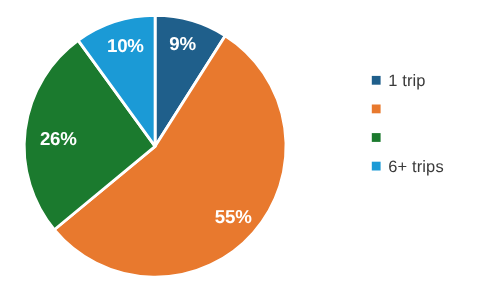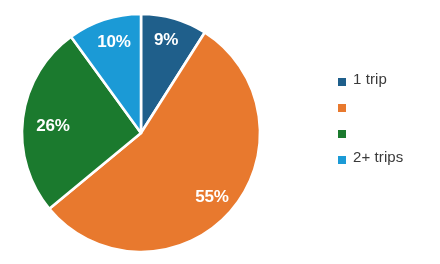--- a/index.html
+++ b/index.html
@@ -54,21 +54,21 @@
 
   
   #legend {
     position: absolute;
     left: 338px;
     top: 60px;
     width: 100px;
   }
   .legend-row {
     display: flex;
-    align-items: flex-end;
+    align-items: center;
     height: 26px;
     white-space: nowrap;
   }
   .legend-swatch {
     width: 8px;
     height: 8px;
     flex: 0 0 8px;
     margin-right: 7px;
     display: inline-block;
   }
@@ -106,17 +106,17 @@
         <span class="legend-label">1 trip</span>
       </div>
       <div class="legend-row">
         <span class="legend-swatch" style="background: rgb(232, 121, 46);"></span>
       </div>
       <div class="legend-row">
         <span class="legend-swatch" style="background: rgb(27, 122, 46);"></span>
       </div>
       <div class="legend-row">
         <span class="legend-swatch" style="background: rgb(27, 154, 214);"></span>
-        <span class="legend-label">2+ trips</span>
+        <span class="legend-label">6+ trips</span>
       </div>
     </div>
 
 </div>
 
 </body></html>

